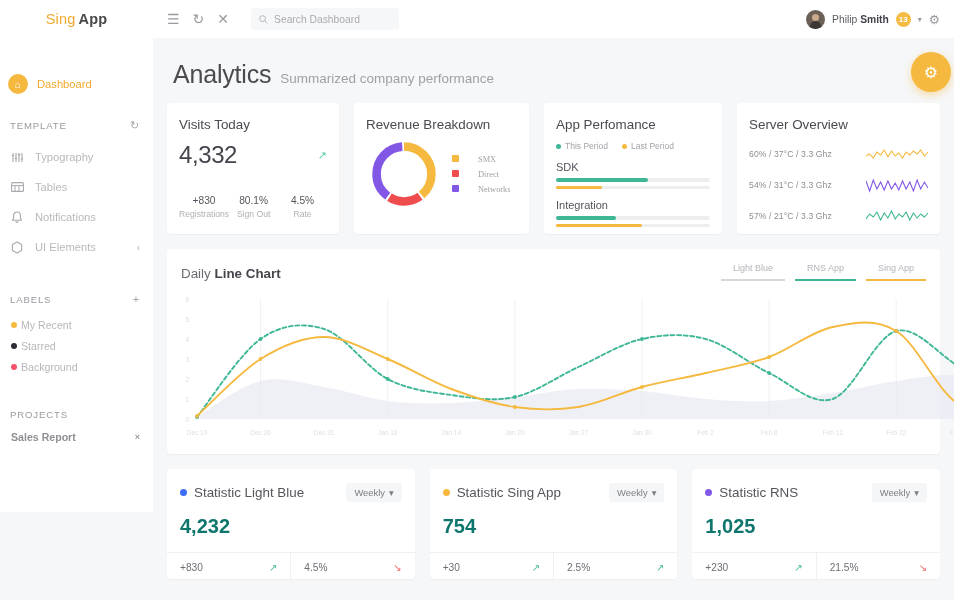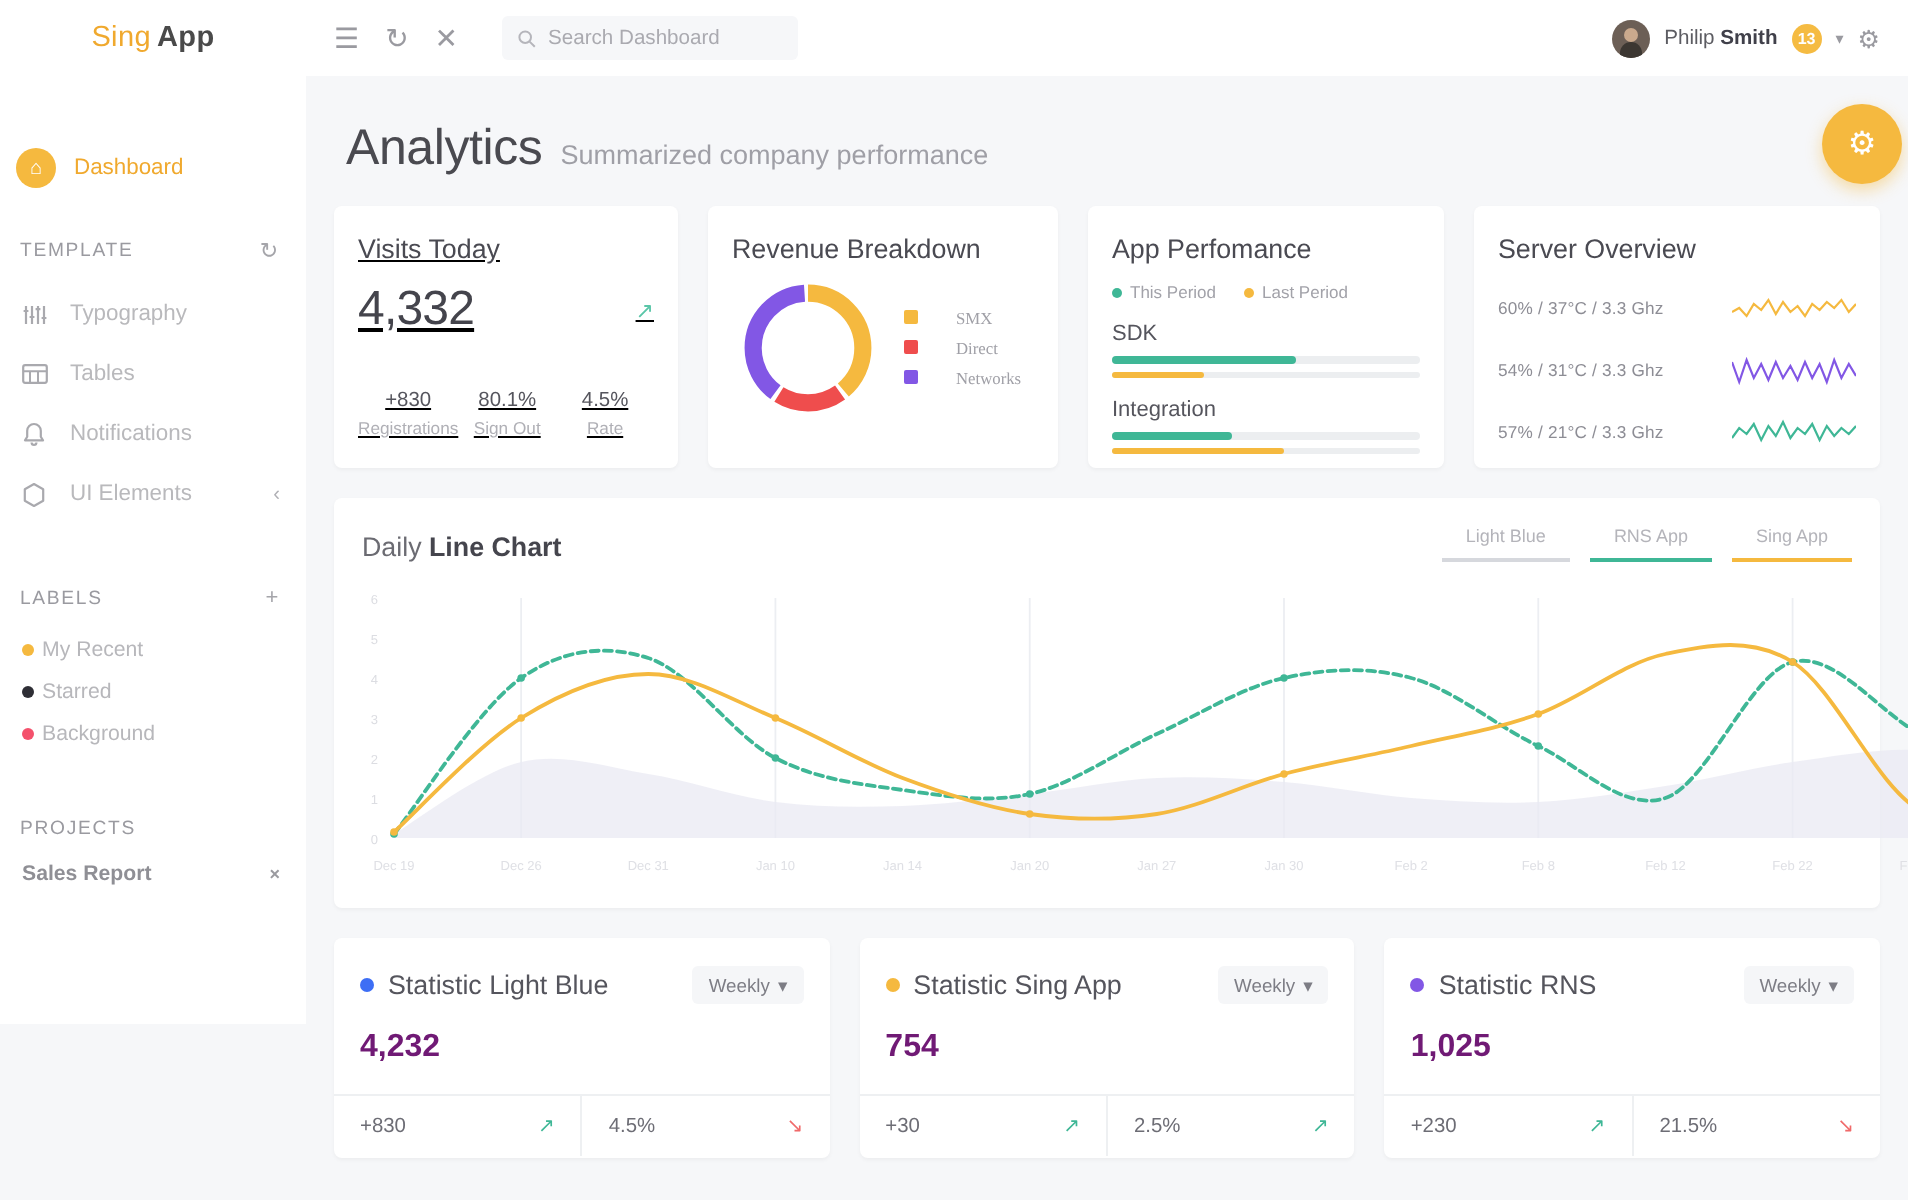--- a/index.html
+++ b/index.html
@@ -119,21 +119,21 @@
     width: 40px; height: 40px; border-radius: 50%;
     background: #f5b93f; display: flex; align-items: center;
     justify-content: center; color: #fff; font-size: 16px;
     box-shadow: 0 3px 8px rgba(245,185,63,.45);
   }
 
   .card { background: #fff; border-radius: 4px; box-shadow: 0 1px 2px rgba(0,0,0,.045); }
 
   
   .row1 { display: flex; gap: 15px; }
-  .c1 { width: 172px; text-decoration: underline; }
+  .c1 { width: 172px; }
   .c2 { width: 175px; }
   .c3 { width: 178px; }
   .c4 { flex: 1; }
   .row1 .card { height: 131px; padding: 14px 12px 10px 12px; }
 
   .card-title { font-size: 13.4px; color: #4a4a52; font-weight: 400; }
   #visits-title { margin-bottom: 9px; }
 
   .big-num { font-size: 24px; font-weight: 300; color: #44444c; letter-spacing: -.4px; }
   .visits-mid { display: flex; align-items: center; }
@@ -177,21 +177,21 @@
   .row3 { display: flex; gap: 15px; margin-top: 15px; }
   .row3 .card { flex: 1; height: 110px; overflow: hidden; }
   .sc-head { display: flex; align-items: center; padding: 14px 13px 0 13px; }
   .sc-title { display: flex; align-items: center; gap: 7px; font-size: 13.4px; color: #55555d; font-weight: 300; }
   .sc-title .dot { width: 7px; height: 7px; flex: 0 0 7px; }
   .weekly {
     margin-left: auto; background: #f5f6f8; border-radius: 3px;
     padding: 4px 8px; font-size: 9.4px; color: #7d7d85;
     display: flex; align-items: center; gap: 4px;
   }
-  .sc-num { font-size: 16px; font-weight: 700; color: #701a75; padding: 13px 13px 0 13px; }
+  .sc-num { font-size: 20px; font-weight: 700; color: #0f766e; padding: 13px 13px 0 13px; }
   .sc-foot { display: flex; margin-top: 14px; border-top: 1px solid #eef0f2; }
   .sc-cell {
     flex: 1; display: flex; align-items: center; padding: 9px 13px;
     font-size: 10.2px; color: #6d6d75;
   }
   .sc-cell + .sc-cell { border-left: 1px solid #eef0f2; }
   .sc-cell .ar { margin-left: auto; font-size: 10px; }
 </style>
 </head>
 <body>

